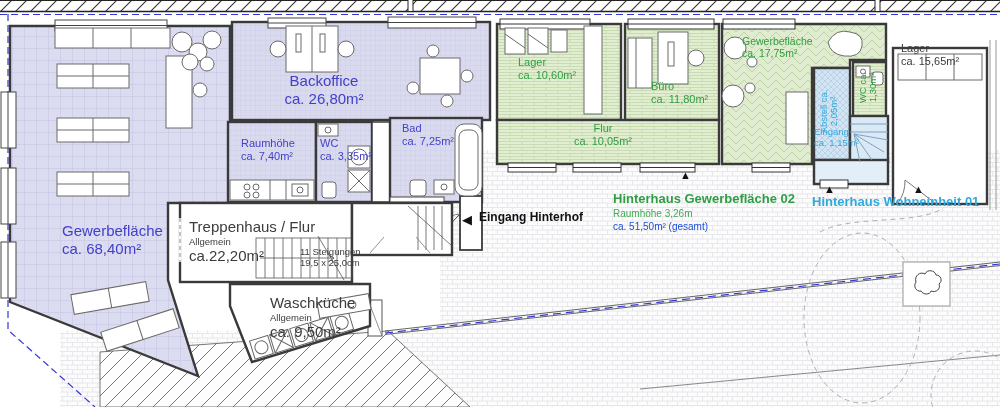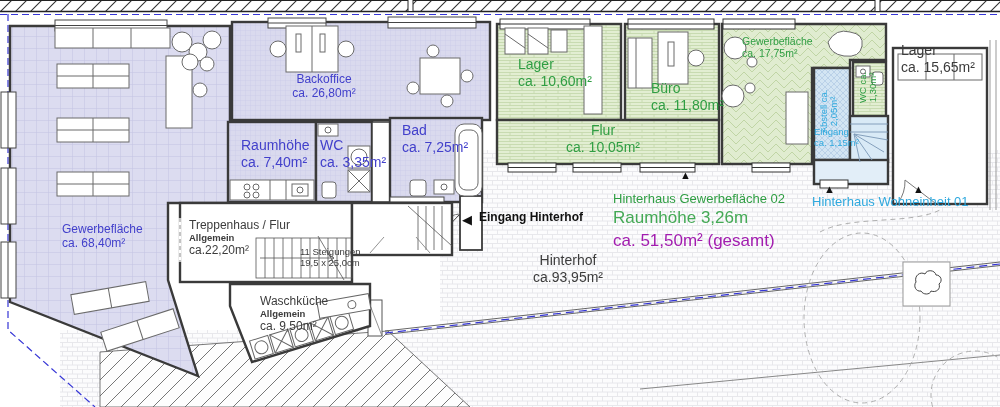--- a/index.html
+++ b/index.html
@@ -5,27 +5,27 @@
   html,body{margin:0;padding:0;background:#fff}
   #plan{position:relative;width:1000px;height:407px;overflow:hidden;background:#fff;
         font-family:"Liberation Sans",sans-serif;}
   #plan svg{position:absolute;left:0;top:0}
   .lbl{position:absolute;line-height:1.18;white-space:nowrap}
   .lbl span{display:block}
   .purple{color:#4240cb}
   .green{color:#2f9e43}
   .cyan{color:#2fa9de}
   .dark{color:#3c3c3c}
-  .s12{font-size:12px}.s11{font-size:14px}.s10{font-size:10.5px}.s9{font-size:9.5px}
-  .b{font-weight:bold}
+  .s12{font-size:15px}.s11{font-size:11px}.s10{font-size:10.5px}.s9{font-size:9.5px}
+  .b{font-weight:normal}
   .ctr{text-align:center}
   .vlab{position:absolute;text-align:center;transform:rotate(-90deg);transform-origin:center;line-height:1.1}
   .ann{position:absolute;line-height:1.32;white-space:nowrap}
-  .ann .t{font-size:13px;font-weight:normal;display:block}
-  .ann .l{font-size:17px;display:block}
+  .ann .t{font-size:13px;font-weight:bold;display:block}
+  .ann .l{font-size:10px;display:block}
   .marker{position:absolute;color:#111;font-size:11px;line-height:1}
   .entr-arrow{position:absolute;color:#111;font-size:13px;line-height:1}
   .entr{position:absolute;font-size:12px;font-weight:bold;color:#101010;white-space:nowrap}
 </style>
 </head>
 <body>
 
 <div id="plan">
 
 <svg width="1000" height="407" viewBox="0 0 1000 407">
@@ -382,37 +382,33 @@
 </div>
 <div class="lbl dark" style="left:189px;top:218px">
   <span class="s12">Treppenhaus / Flur</span>
   <span class="s9 b">Allgemein</span>
   <span class="s12">ca.22,20m²</span>
 </div>
 <div class="lbl dark s9" style="left:300px;top:246px">
   <span>11 Steigungen</span>
   <span>19,5 x 25,0cm</span>
 </div>
-<div class="lbl dark" style="left:260px;top:294px">
+<div class="lbl dark" style="left:270px;top:294px">
   <span class="s12">Waschküche</span>
   <span class="s9 b">Allgemein</span>
   <span class="s12">ca. 9,50m²</span>
 </div>
-<div class="lbl dark s11 ctr" style="left:528px;top:252px;width:80px">
-  <span>Hinterhof</span>
-  <span>ca.93,95m²</span>
-</div>
 
 <span class="entr-arrow" style="left:462px;top:213px">◀</span>
 <span class="entr" style="left:479px;top:210px">Eingang Hinterhof</span>
 
 <div class="ann green" style="left:613px;top:190px">
   <span class="t">Hinterhaus Gewerbefläche 02</span>
   <span class="l" style="color:#44a955">Raumhöhe 3,26m</span>
-  <span class="l" style="color:#a21caf">ca. 51,50m² (gesamt)</span>
+  <span class="l" style="color:#1d4ed8">ca. 51,50m² (gesamt)</span>
 </div>
 <div class="ann cyan" style="left:812px;top:193px">
   <span class="t">Hinterhaus Wohneinheit 01</span>
 </div>
 
 <span class="marker" style="left:680px;top:170px">▲</span>
 <span class="marker" style="left:824px;top:184px">▲</span>
 <span class="marker" style="left:913px;top:184px">▲</span>
 
 </div>

